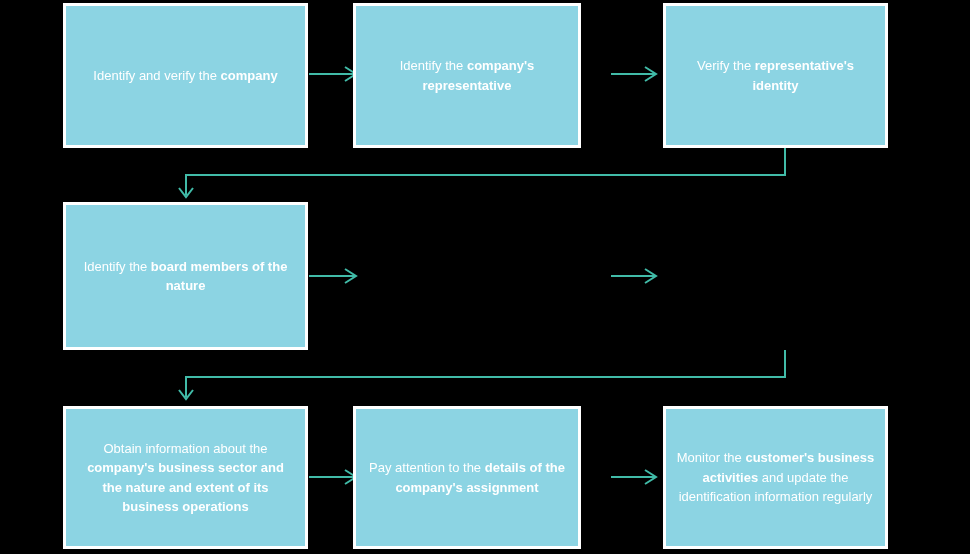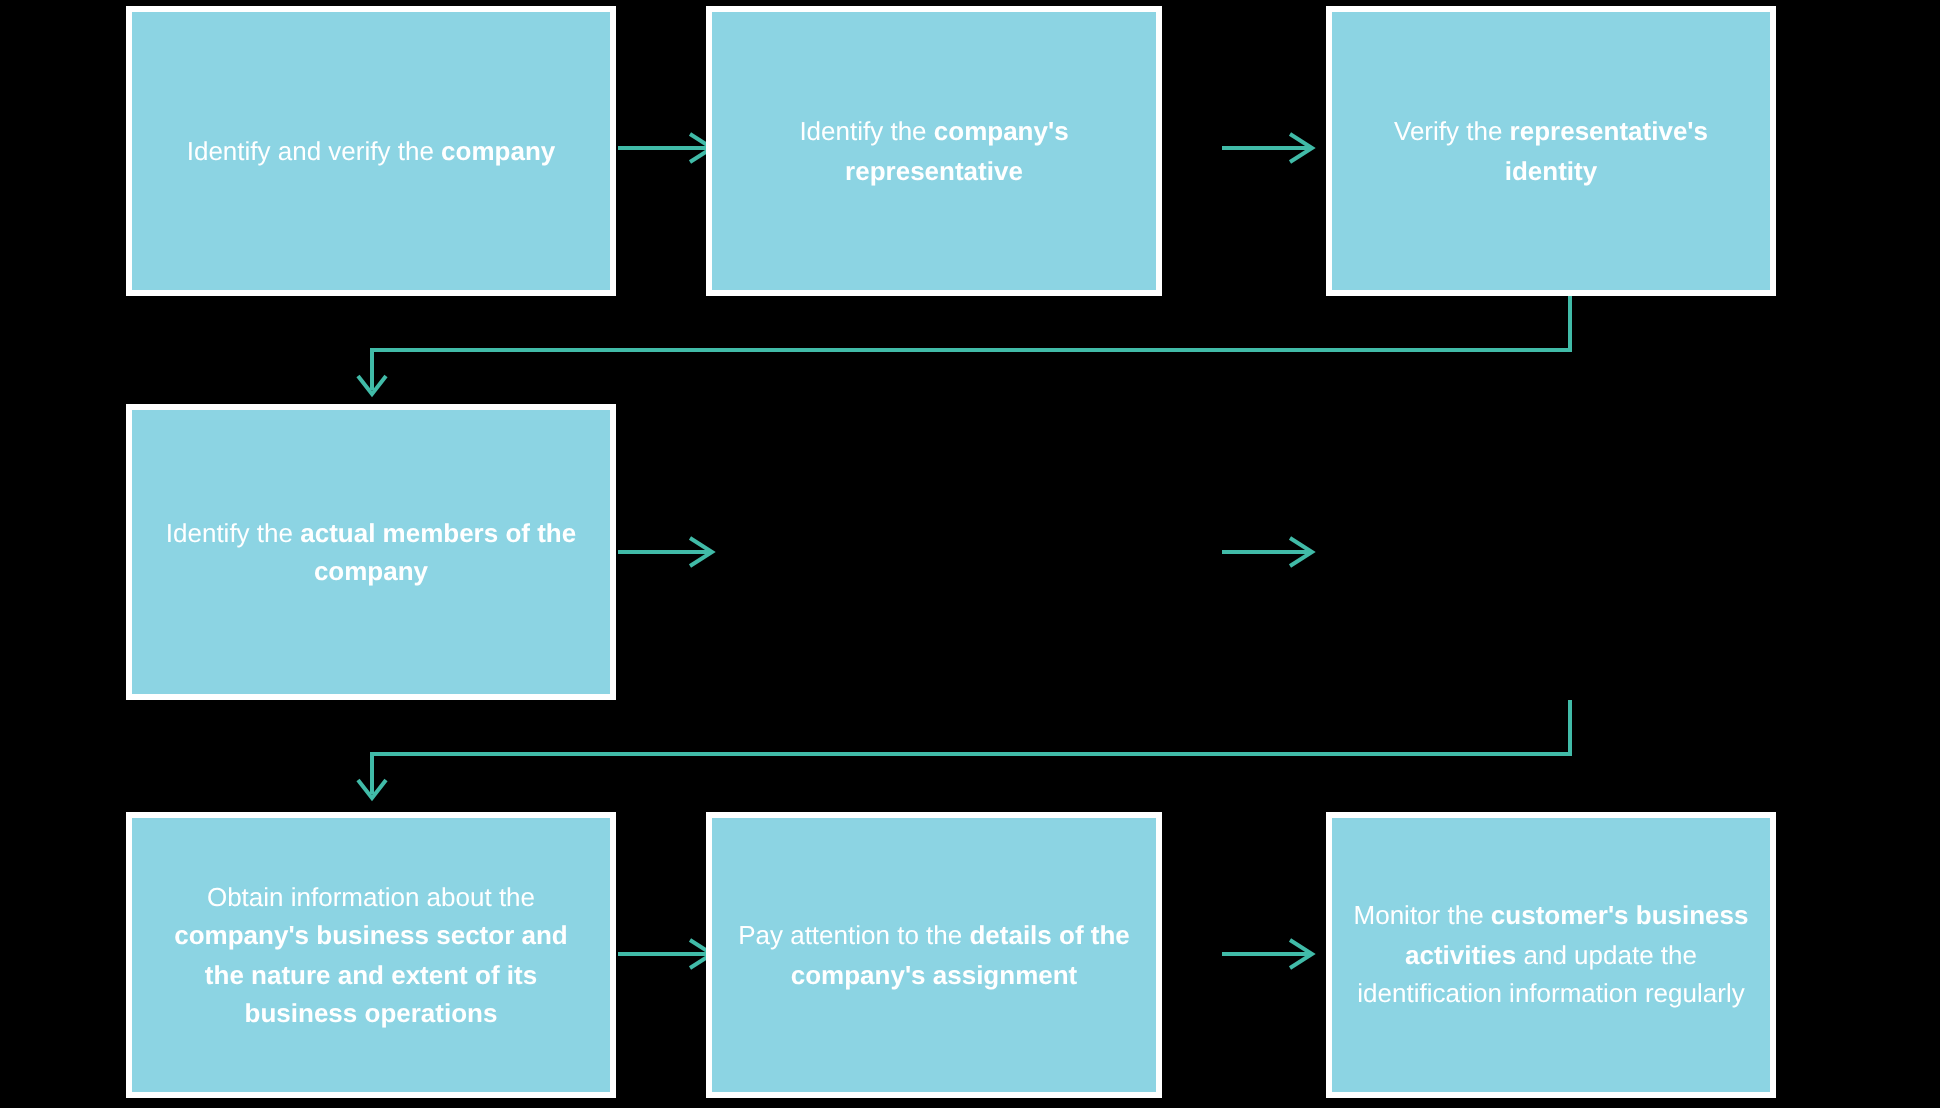--- a/index.html
+++ b/index.html
@@ -91,21 +91,21 @@
     <div class="txt"><span>Identify and verify the </span><span class="bold">company</span></div>
   </div>
   <div class="box r1 c2">
     <div class="txt"><span>Identify the </span><span class="bold">company's representative</span></div>
   </div>
   <div class="box r1 c3">
     <div class="txt"><span>Verify the </span><span class="bold">representative's identity</span></div>
   </div>
 
   <div class="box r2 c1">
-    <div class="txt"><span>Identify the </span><span class="bold">actual members of the company</span></div>
+    <div class="txt"><span>Identify the </span><span class="bold">board members of the nature</span></div>
   </div>
 
   <div class="box r3 c1">
     <div class="txt"><span>Obtain information about the </span><span class="bold">company's business sector and the nature and extent of its business operations</span></div>
   </div>
   <div class="box r3 c2">
     <div class="txt"><span>Pay attention to the </span><span class="bold">details of the company's assignment</span></div>
   </div>
   <div class="box r3 c3">
     <div class="txt"><span>Monitor the </span><span class="bold">customer's business activities</span><span> and update the identification information regularly</span></div>

